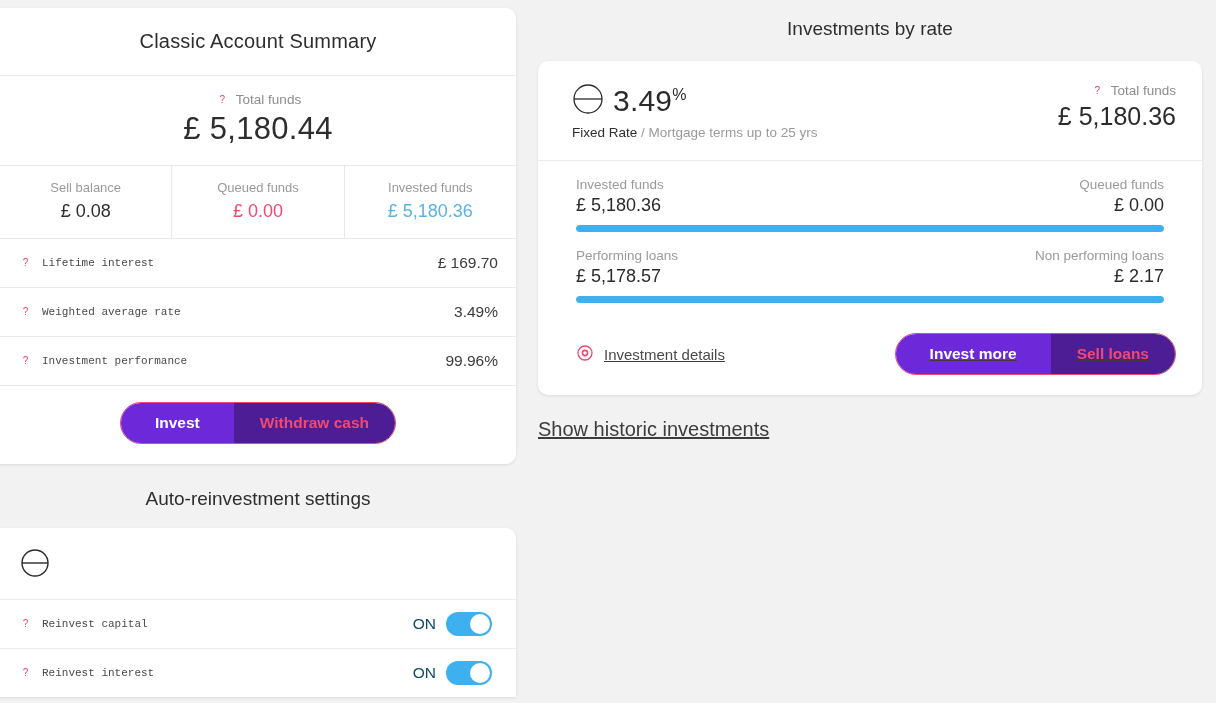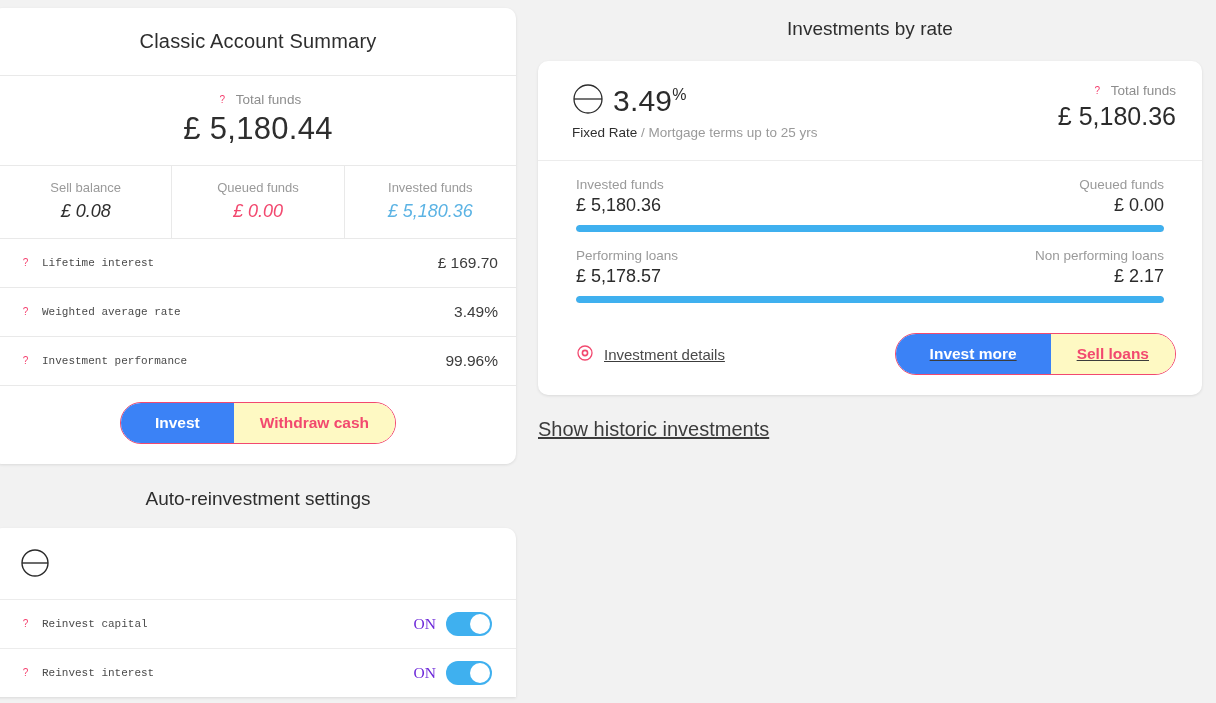--- a/index.html
+++ b/index.html
@@ -62,21 +62,21 @@
     border-bottom: 1px solid #e9e9e9;
     padding-left: 8px;
   }
   .col {
     flex: 1 1 0;
     padding: 14px 4px 16px;
     text-align: center;
   }
   .col + .col { border-left: 1px solid #e9e9e9; }
   .col-label { font-size: 13px; color: #9a9a9a; }
-  .col-value { margin-top: 6px; font-size: 18px; color: #2e2e2e; font-style: italic; }
+  .col-value { margin-top: 6px; font-size: 18px; color: #2e2e2e; }
   .col-value.pink { color: #f2496f; }
   .col-value.blue { color: #5bb3e4; }
 
   .kv-row {
     display: flex; align-items: center;
     height: 49px;
     padding: 0 18px 0 26px;
     border-bottom: 1px solid #e9e9e9;
   }
   .kv-left { display: flex; align-items: center; gap: 9px; }
@@ -85,28 +85,28 @@
 
   
   .pill-group {
     display: inline-flex;
     border: 1.5px solid #f2496f;
     border-radius: 24px;
     overflow: hidden;
     background: #fff;
   }
   .pill-primary {
-    background: #3b82f6; color: #ffffff;
+    background: #6d28d9; color: #ffffff;
     font-weight: bold; font-size: 15.5px;
     padding: 11px 34px;
     border: none; cursor: pointer;
     font-family: inherit;
   }
   .pill-secondary {
-    background: #fef9c3; color: #f2496f;
+    background: #4c1d95; color: #f2496f;
     font-weight: bold; font-size: 15.5px;
     padding: 11px 26px;
     border: none; cursor: pointer;
     font-family: inherit;
   }
   .btn-row {
     display: flex; justify-content: center;
     padding: 16px 0 20px; padding-left: 8px;
   }
 
@@ -125,21 +125,21 @@
     font-size: 19px; font-weight: bold; color: #262626;
   }
   .toggle-row {
     display: flex; align-items: center;
     height: 49px;
     padding: 0 24px 0 26px;
     border-top: 1px solid #ececec;
   }
   .toggle-row:first-of-type { border-top: 1px solid #ececec; }
   .toggle-right { margin-left: auto; display: flex; align-items: center; gap: 10px; }
-  .toggle-state { font-size: 15.5px; color: #6d28d9; font-family: Liberation Serif, serif; }
+  .toggle-state { font-size: 15.5px; color: #0c4a6e; }
   .switch {
     width: 46px; height: 24px; border-radius: 12px;
     background: #3fb0ef; position: relative; cursor: pointer;
   }
   .switch .knob {
     position: absolute; top: 2px; right: 2px;
     width: 20px; height: 20px; border-radius: 50%;
     background: #ffffff;
   }
 

